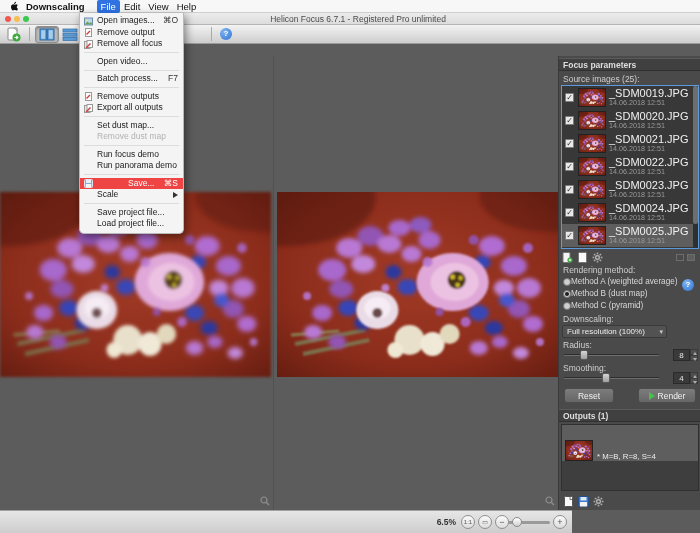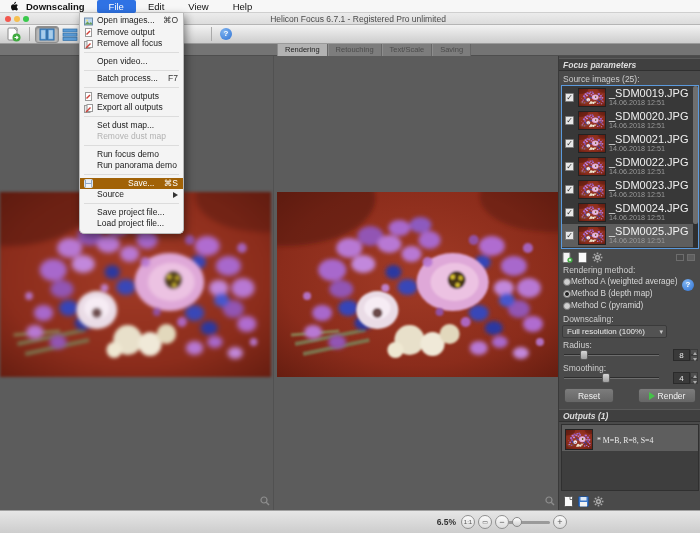--- a/index.html
+++ b/index.html
@@ -6,21 +6,21 @@
   html,body { width:700px; height:533px; }
   body { font-family:"Liberation Sans", sans-serif; background:#5c5c5c; overflow:hidden; }
   #app { position:relative; width:700px; height:533px; background:#5c5c5c; }
 
   
   .menubar { position:absolute; left:0; top:0; width:700px; height:13px;
     background:#f7f7f7; border-bottom:1px solid #cfcfcf; display:flex; align-items:center;
     font-size:9.5px; color:#111; z-index:60; }
   .menubar .apple { margin:0 8px 0 10px; display:flex; align-items:center; }
   .menubar .appname { font-weight:bold; margin-right:12px; }
-  .menubar .mitem { padding:0 12px; height:13px; line-height:13px; }
+  .menubar .mitem { padding:0 4px; height:13px; line-height:13px; }
   .menubar .mitem.active { background:#2f72e4; color:#fff; border-radius:2px; }
 
   
   .titlebar { position:absolute; left:0; top:13px; width:700px; height:12px;
     background:linear-gradient(#ececec,#dcdcdc); border-bottom:1px solid #b5b5b5; }
   .lights { position:absolute; left:5px; top:3px; display:flex; gap:3px; }
   .light { width:6px; height:6px; border-radius:50%; }
   .titlebar .title { position:absolute; left:16px; right:0; top:1px; text-align:center;
     font-size:8.5px; color:#4a4a4a; }
 
@@ -46,21 +46,21 @@
   .photo { position:absolute; top:136px; display:block; }
   .photo.left { left:0; width:271px; height:185px; filter:blur(1.4px); }
   .photo.right { left:277px; width:281px; height:185px; }
   .loupe { position:absolute; width:10px; height:10px; opacity:.8; }
 
   
   .rpanel { position:absolute; left:558px; top:56px; width:142px; height:454px;
     background:#4a4a4a; border-left:1px solid #3a3a3a; color:#d6d6d6; font-size:8.5px; }
   .phead { position:absolute; left:0; width:142px; height:13px; background:#404040;
     border-top:1px solid #5a5a5a; border-bottom:1px solid #303030; color:#dedede;
-    font-weight:bold; font-size:8.5px; line-height:12px; padding-left:4px;font-style:italic; }
+    font-weight:bold; font-size:8.5px; line-height:12px; padding-left:4px; }
   .plabel { position:absolute; left:4px; color:#cfcfcf; font-size:8.5px; }
 
   .srclist { position:absolute; left:2px; top:29px; width:138px; height:164px;
     background:#383838; border:1px solid #5b9add; overflow:hidden; }
   .srcitem { position:relative; height:23px; display:flex; align-items:center; padding-left:3px; }
   .srcitem.selected { background:#5e5e5e; }
   .chk { width:9px; height:9px; background:#e9e9e9; border:1px solid #7e7e7e; border-radius:1px;
     font-size:8px; line-height:8px; color:#333; text-align:center; flex:0 0 9px; }
   .thumb { width:28px; height:19px; margin:0 3px 0 4px; border:1px solid #222; flex:0 0 28px; }
   .thumb svg { width:100%; height:100%; display:block; }
@@ -102,45 +102,45 @@
   .spinner .up::after { top:1.5px; border-bottom:3px solid #aaa; }
   .spinner .dn::after { top:1.5px; border-top:3px solid #aaa; }
 
   .btn { position:absolute; height:15px; background:linear-gradient(#7c7c7c,#666);
     border:1px solid #4c4c4c; border-radius:3px; color:#f2f2f2; font-size:8.5px;
     display:flex; align-items:center; justify-content:center; gap:3px; }
   .play { width:0; height:0; border-top:4px solid transparent; border-bottom:4px solid transparent;
     border-left:6px solid #46c24a; }
 
   .outlist { position:absolute; left:2px; width:138px; height:67px; background:#3e3e3e; border:1px solid #303030; }
-  .outitem { position:relative; height:26px; background:#5e5e5e; display:flex; align-items:center; padding:2px 0 0 3px;font-family:Liberation Serif, serif; }
+  .outitem { position:relative; height:36px; background:#5e5e5e; display:flex; align-items:flex-end; padding:2px 0 0 3px; }
   .outitem .thumb { width:30px; height:21px; margin:0 4px 0 0; }
   .outlabel { font-size:7.8px; color:#ececec; padding-top:2px; }
 
   
-  .statusbar { position:absolute; left:0; top:510px; width:700px; height:23px;
+  .statusbar { position:absolute; left:0; top:510px; width:572px; height:23px;
     background:linear-gradient(#e6e6e6,#cdcdcd); border-top:1px solid #a0a0a0;text-decoration:underline; }
   .zoompct { position:absolute; left:426px; top:6px; width:30px; text-align:right;
     font-size:8.5px; font-weight:bold; color:#333; }
   .rbtn { position:absolute; top:4px; width:14px; height:14px; border-radius:50%;
     background:linear-gradient(#fbfbfb,#ddd); border:1px solid #909090; color:#555;
     font-size:6px; text-align:center; line-height:13px; }
   .hslider { position:absolute; left:508px; top:10px; width:42px; height:3px;
     background:#9a9a9a; border-radius:2px; }
   .hthumb { position:absolute; left:4px; top:-4px; width:10px; height:10px; border-radius:50%;
     background:linear-gradient(#fff,#d0d0d0); border:1px solid #8a8a8a; }
 
   
   .filemenu { position:absolute; left:79px; top:13px; width:105px; z-index:70;
     background:#f4f4f4; border:1px solid #b9b9b9; border-top:none;
     border-radius:0 0 5px 5px; box-shadow:2px 3px 8px rgba(0,0,0,.45);
     padding:2px 0 3px 0; font-size:8.5px; color:#1a1a1a; }
   .fm-item { position:relative; height:11.5px; line-height:11.5px; padding-left:17px; white-space:nowrap; }
   .fm-item .sc { position:absolute; right:5px; top:0; color:#333; }
-  .fm-item.hl { background:#a16207; color:#fff;padding-left:48px; }
+  .fm-item.hl { background:#ef4444; color:#fff;padding-left:48px; }
   .fm-item.hl .sc { color:#fff; }
   .fm-item.disabled { color:#b2b2b2; }
   .fm-sep { height:1px; background:#dcdcdc; margin:2.5px 4px; }
   .fm-ico { position:absolute; left:4px; top:1.5px; width:9px; height:9px; }
   .fm-arrow { position:absolute; right:5px; top:3px; width:0; height:0;
     border-top:3px solid transparent; border-bottom:3px solid transparent; border-left:5px solid #333; }
 </style>
 </head>
 <body>
 
@@ -275,28 +275,20 @@
         <rect x="1" y="5.2" width="14" height="3" fill="#5b9bd5" stroke="#2d6da8" stroke-width=".7"></rect>
         <rect x="1" y="9.4" width="14" height="3" fill="#5b9bd5" stroke="#2d6da8" stroke-width=".7"></rect>
       </svg>
     </span>
     <span class="tsep" style="margin-left:130px"></span>
     <span class="tbtn">
       <span class="helpdot" style="position:static">?</span>
     </span>
   </div>
 
-  <div class="tabstrip">
-    <div class="tabs">
-      <div class="tab active">Rendering</div>
-      <div class="tab">Retouching</div>
-      <div class="tab">Text/Scale</div>
-      <div class="tab">Saving</div>
-    </div>
-  </div>
 
   <div class="main">
     <div class="pane-divider"></div>
     <svg class="photo left" viewBox="0 0 280 185" preserveAspectRatio="none">
         <use href="#bouquet"></use>
       </svg>
     <svg class="photo right" viewBox="0 0 280 185" preserveAspectRatio="none">
         <use href="#bouquet"></use>
       </svg>
     <svg class="loupe" style="left:260px; top:440px" viewBox="0 0 10 10">
@@ -432,21 +424,21 @@
       <span style="width:8px;height:7px;border:1px solid #999;background:#777"></span>
     </div>
 
     <div class="plabel" style="top:209px">Rendering method:</div>
     <div class="radio-row" style="top:221px">
       <span class="radio"></span>
       <span>Method A (weighted average)</span>
     </div>
     <div class="radio-row" style="top:233px">
       <span class="radio sel"></span>
-      <span>Method B (depth map)</span>
+      <span>Method B (dust map)</span>
     </div>
     <div class="radio-row" style="top:245px">
       <span class="radio"></span>
       <span>Method C (pyramid)</span>
     </div>
     <div class="helpdot" style="right:6px; top:223px">?</div>
 
     <div class="plabel" style="top:258px">Downscaling:</div>
     <div class="select" style="top:269px">
       <span>Full resolution (100%)</span>
@@ -587,20 +579,20 @@
     <div class="fm-sep"></div>
     <div class="fm-item hl">
       <svg class="fm-ico" viewBox="0 0 9 9">
           <rect x="0.5" y="0.5" width="8" height="8" rx="1" fill="#8fa8c8" stroke="#dbe4ef"></rect>
           <rect x="2" y="1" width="5" height="3" fill="#e8eef6"></rect>
           <rect x="1.8" y="5" width="5.4" height="3.5" fill="#f4f4f4"></rect>
         </svg>
       <span>Save...</span><span class="sc">⌘S</span>
     </div>
     <div class="fm-item">
-      <span>Source</span><span class="fm-arrow"></span>
+      <span>Scale</span><span class="fm-arrow"></span>
     </div>
     <div class="fm-sep"></div>
     <div class="fm-item"><span>Save project file...</span></div>
     <div class="fm-item"><span>Load project file...</span></div>
   </div>
 
 </div>
 
 </body></html>

